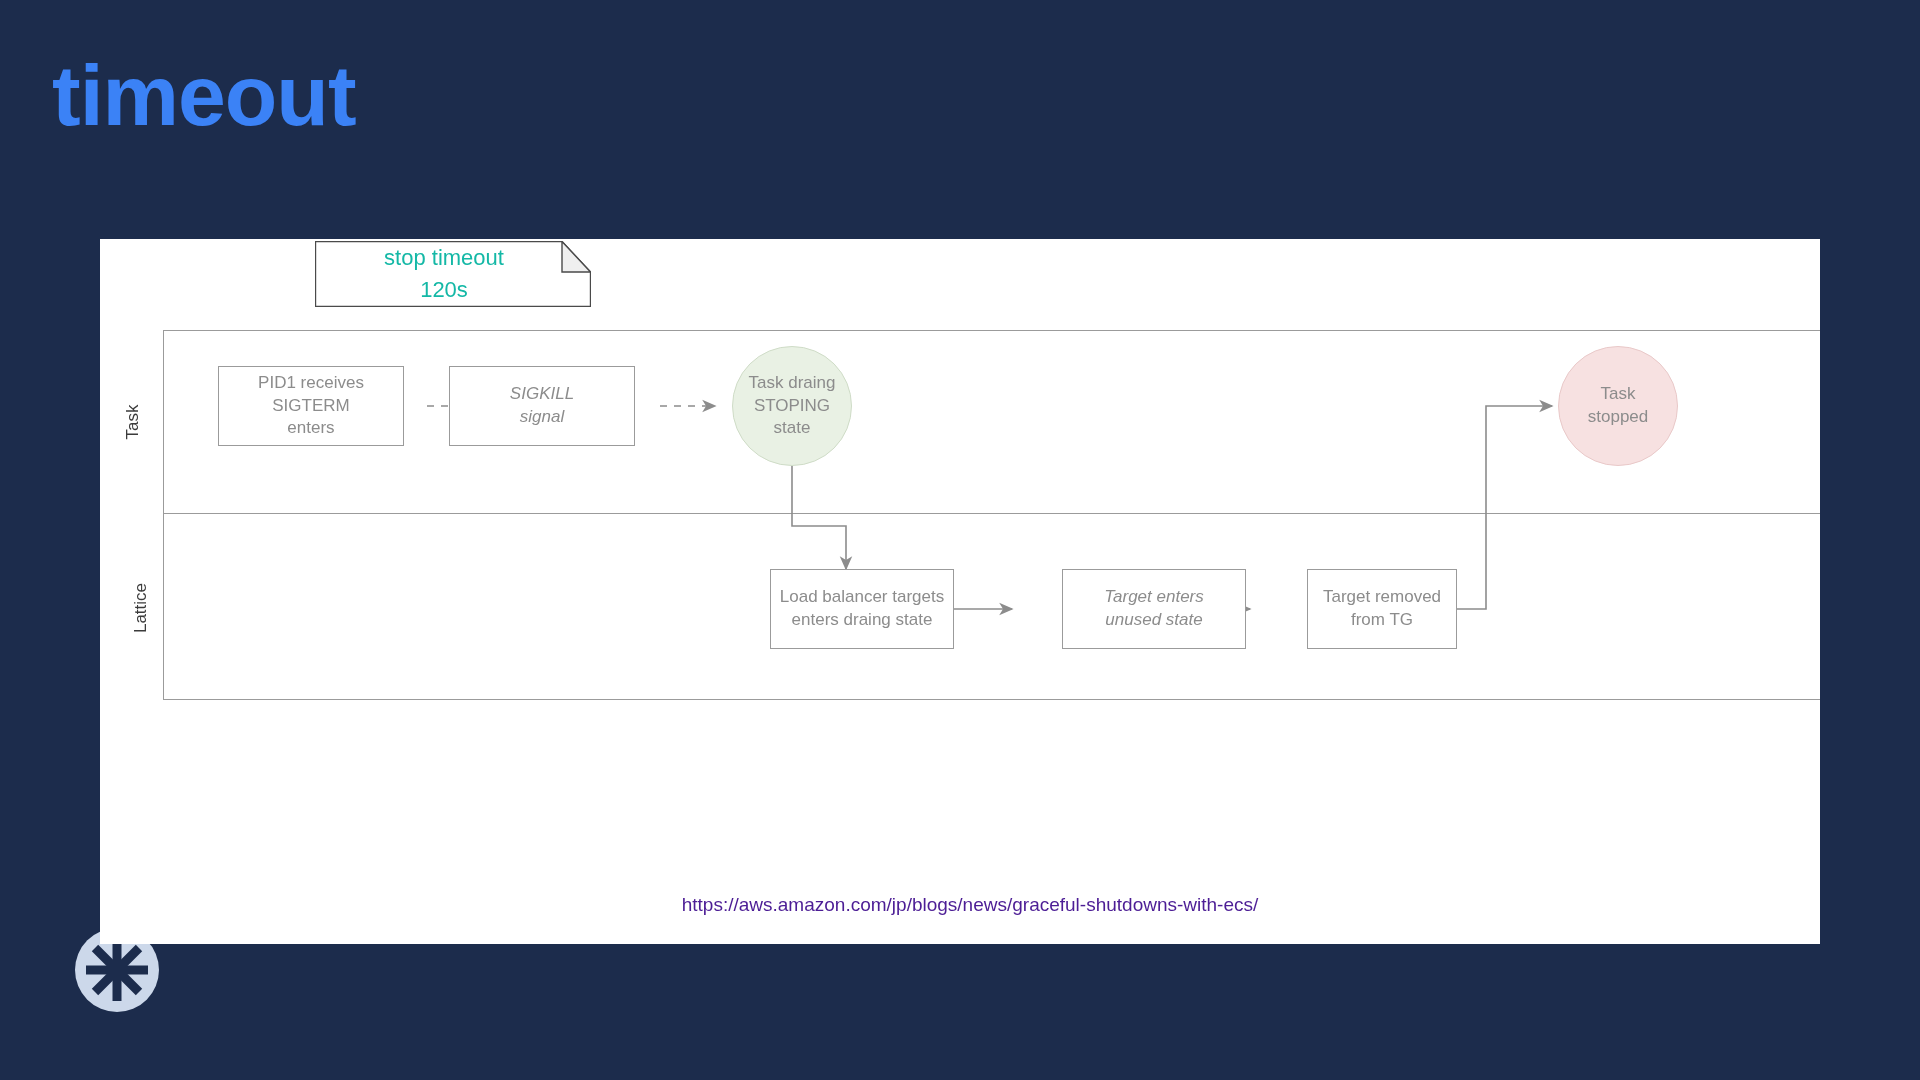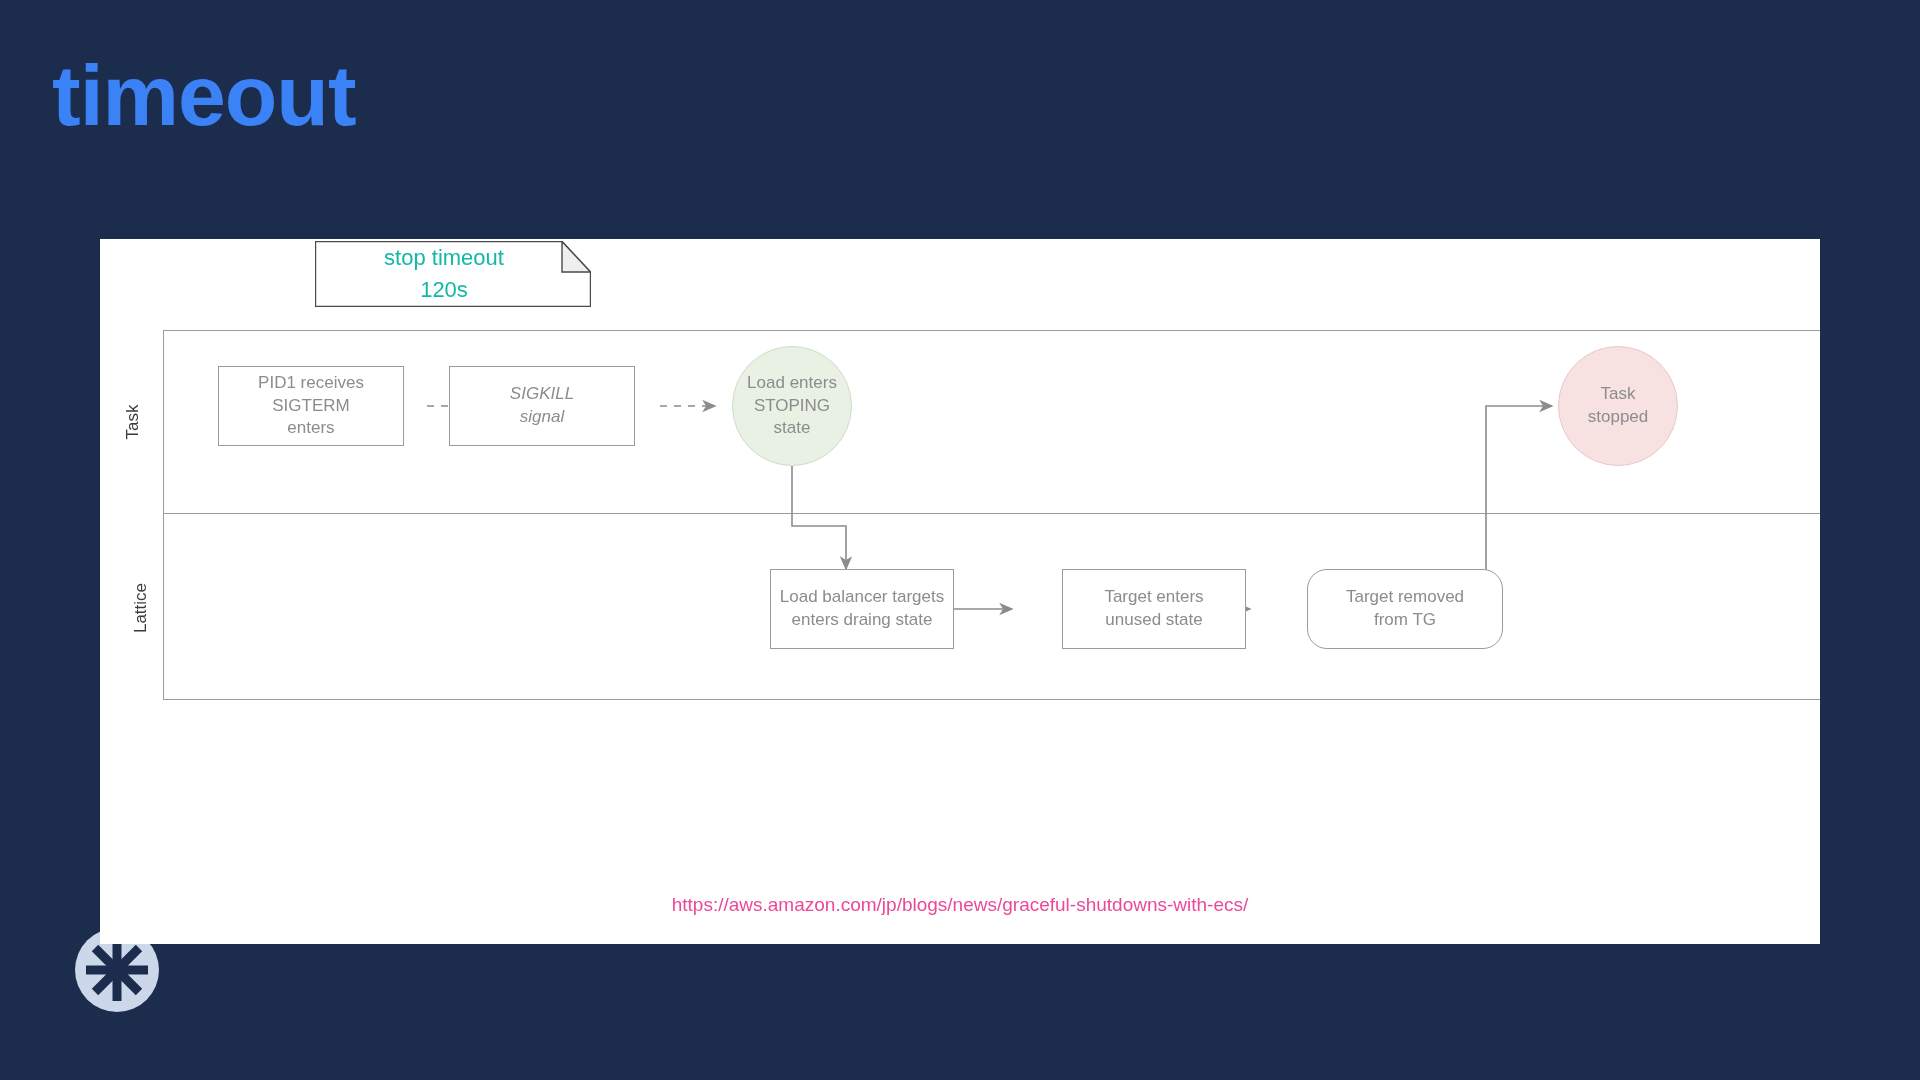--- a/index.html
+++ b/index.html
@@ -152,22 +152,23 @@
   }
 
   
   #source-url {
     position: absolute;
     left: 0;
     top: 655px;
     width: 100%;
     text-align: center;
     font-size: 19px;
-    color: #ec4899;
-    user-select: none;
+    color: #4c1d95;
+    user-select: none;
+    padding-left: 10px;
   }
 </style>
 </head>
 <body>
 
 <div id="slide">
 
   <div id="slide-title">timeout</div>
 
   <div id="logo">
@@ -218,41 +219,41 @@
 SIGTERM
 enters</span>
     </div>
 
     <div class="node" style="left:349px; top:127px; width:186px; height:80px;font-style:italic;">
       <span>SIGKILL
 signal</span>
     </div>
 
     <div class="circle circle-green" style="left:632px; top:107px; width:120px; height:120px;">
-      <span>Load enters
+      <span>Task draing
 STOPING
 state</span>
     </div>
 
     <div class="circle circle-pink" style="left:1458px; top:107px; width:120px; height:120px;">
       <span>Task
 stopped</span>
     </div>
 
     <div class="node" style="left:670px; top:330px; width:184px; height:80px;">
       <span>Load balancer targets
 enters draing state</span>
     </div>
 
-    <div class="node" style="left:962px; top:330px; width:184px; height:80px;">
+    <div class="node" style="left:962px; top:330px; width:184px; height:80px;font-style:italic;">
       <span>Target enters
 unused state</span>
     </div>
 
-    <div class="node" style="left:1207px; top:330px; width:196px; height:80px;border-radius:20px;">
+    <div class="node" style="left:1207px; top:330px; width:150px; height:80px;">
       <span>Target removed
 from TG</span>
     </div>
 
     <div id="source-url">https://aws.amazon.com/jp/blogs/news/graceful-shutdowns-with-ecs/</div>
 
   </div>
 
   <div id="note">
     <svg id="note-shape" width="276" height="66" viewBox="0 0 276 66">

